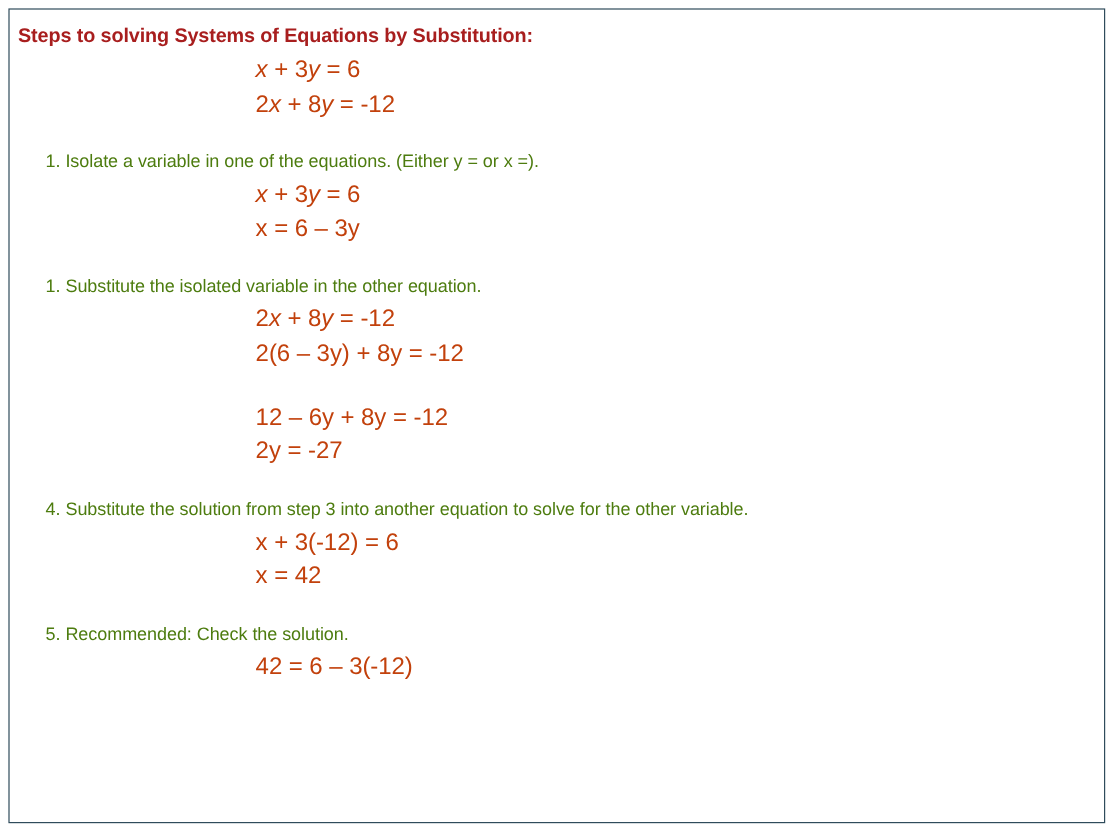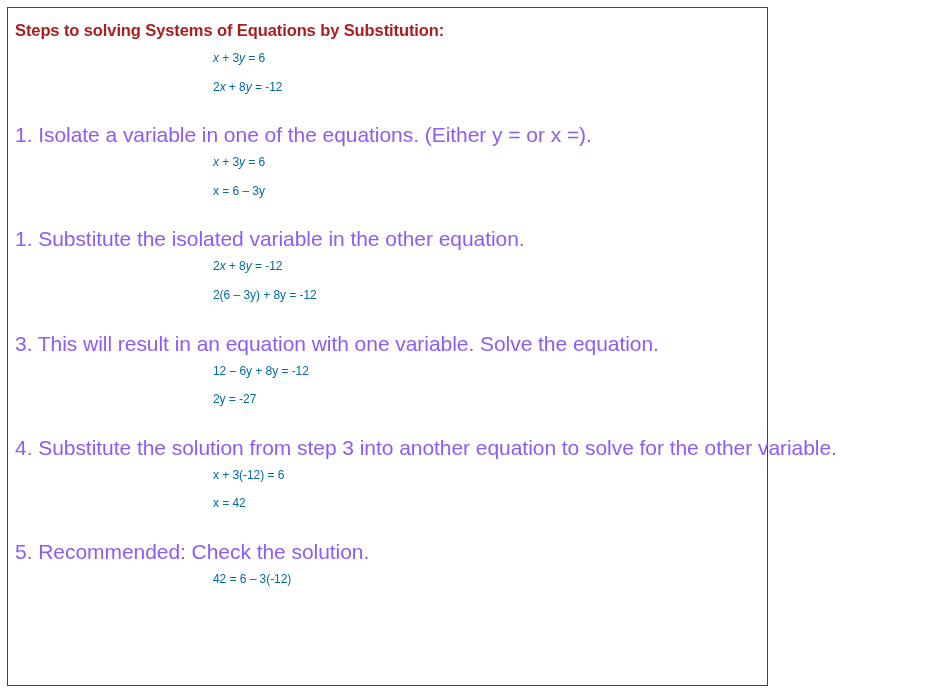--- a/index.html
+++ b/index.html
@@ -10,48 +10,49 @@
   body {
     width: 925px;
     height: 695px;
     font-family: "Liberation Sans", sans-serif;
     overflow: hidden;
   }
   #frame {
     position: absolute;
     left: 7px;
     top: 7px;
-    width: 761px;
+    width: 914px;
     height: 679px;
     border: 1px solid #2f4b5b;
     background: #ffffff;
     box-sizing: border-box;
   }
   .content {
     position: relative;
     padding: 11px 0 0 7px;
   }
   .title {
     color: #a81e1e;
     font-weight: bold;
     font-size: 16.5px;
     line-height: 23px;
     white-space: nowrap;
     letter-spacing: -0.1px;
   }
   .step {
-    color: #8b5cf6;
-    font-size: 21px;
+    color: #4d7c0f;
+    font-size: 15px;
     line-height: 23px;
     white-space: nowrap;
     letter-spacing: -0.05px;
+    margin-left: 23px;
   }
   .eq {
-    color: #0369a1;
-    font-size: 12px;
+    color: #c2410c;
+    font-size: 20px;
     line-height: 28.6px;
     white-space: nowrap;
     padding-left: 198px;
     letter-spacing: -0.05px;
   }
   .eq i {
     font-style: italic;
   }
   .gap {
     height: 22px;
@@ -84,21 +85,20 @@
     <div class="gap"></div>
 
     <div class="step">1. Substitute the isolated variable in the other equation.</div>
     <div class="eq-block">
       <div class="eq">2<i>x</i> + 8<i>y</i> = -12</div>
       <div class="eq">2(6 – 3y) + 8y = -12</div>
     </div>
 
     <div class="gap"></div>
 
-    <div class="step">3. This will result in an equation with one variable. Solve the equation.</div>
     <div class="eq-block">
       <div class="eq">12 – 6y + 8y = -12</div>
       <div class="eq">2y = -27</div>
     </div>
 
     <div class="gap"></div>
 
     <div class="step">4. Substitute the solution from step 3 into another equation to solve for the other variable.</div>
     <div class="eq-block">
       <div class="eq">x + 3(-12) = 6</div>

